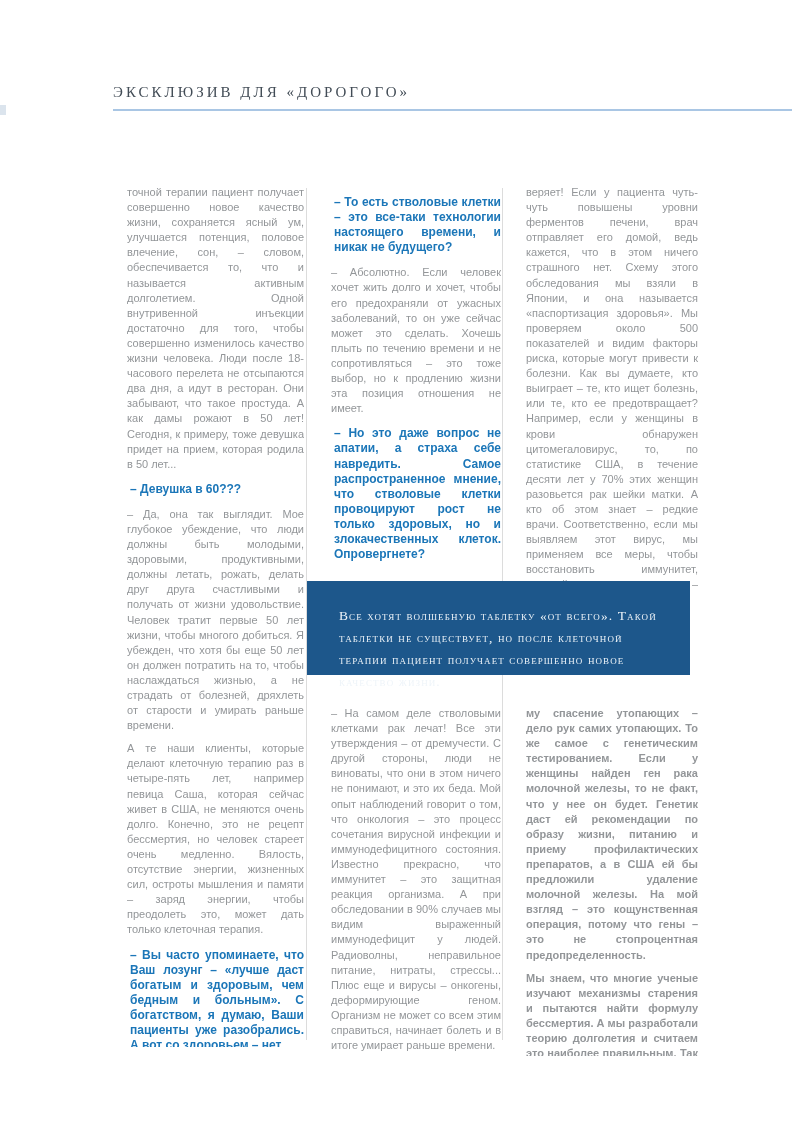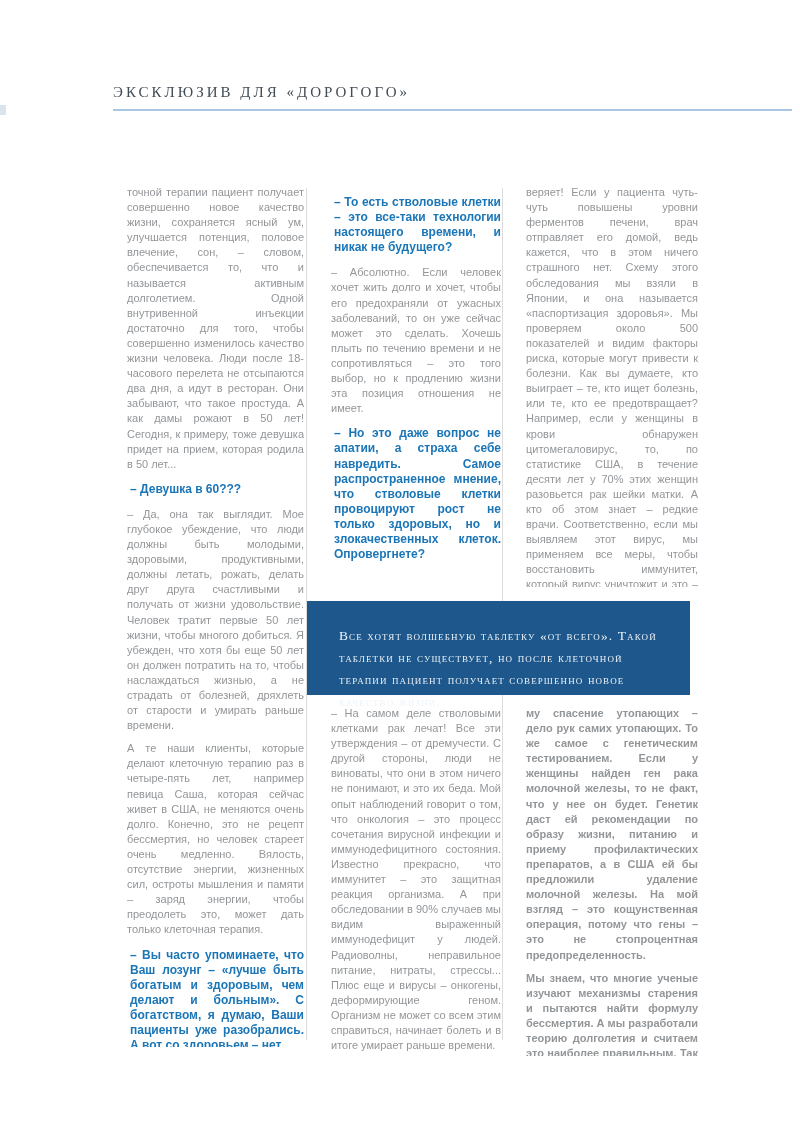--- a/index.html
+++ b/index.html
@@ -58,21 +58,21 @@
     padding-left: 17px;
     margin: 10px 0 10px 0;
   }
   .col1  { left: 113px; top: 185px; width: 191px; height: 862px; }
   .col2t { left: 317px; top: 185px; width: 184px; height: 402px; }
   .col3t { left: 512px; top: 185px; width: 186px; height: 402px; }
   .col2b { left: 317px; top: 706px; width: 184px; height: 350px; }
   .col3b { left: 512px; top: 706px; width: 186px; height: 350px; font-weight: bold; }
   .callout {
     position: absolute;
-    left: 307px; top: 601px;
+    left: 307px; top: 581px;
     width: 383px; height: 94px;
     background: #1d578b;
     box-sizing: border-box;
     padding: 24px 26px 0 32px;
   }
   .callout .quote {
     font-family: "Liberation Serif", serif;
     font-variant: small-caps;
     font-size: 13.5px;
     letter-spacing: 1.1px;
@@ -92,27 +92,27 @@
   <div class="header-rule"></div>
 
   <div class="colsep sep1"></div>
   <div class="colsep sep2"></div>
 
   <div class="col col1">
     <div class="p">точной терапии пациент получает совершенно новое качество жизни, сохраняется ясный ум, улучшается потенция, половое влечение, сон, – словом, обеспечивается то, что и называется активным долголетием. Одной внутривенной инъекции достаточно для того, чтобы совершенно изменилось качество жизни человека. Люди после 18-часового перелета не отсыпаются два дня, а идут в ресторан. Они забывают, что такое простуда. А как дамы рожают в 50 лет! Сегодня, к примеру, тоже девушка придет на прием, которая родила в 50 лет...</div>
     <div class="p q">– Девушка в 60???</div>
     <div class="p">– Да, она так выглядит. Мое глубокое убеждение, что люди должны быть молодыми, здоровыми, продуктивными, должны летать, рожать, делать друг друга счастливыми и получать от жизни удовольствие. Человек тратит первые 50 лет жизни, чтобы многого добиться. Я убежден, что хотя бы еще 50 лет он должен потратить на то, чтобы наслаждаться жизнью, а не страдать от болезней, дряхлеть от старости и умирать раньше времени.</div>
     <div class="p">А те наши клиенты, которые делают клеточную терапию раз в четыре-пять лет, например певица Саша, которая сейчас живет в США, не меняются очень долго. Конечно, это не рецепт бессмертия, но человек стареет очень медленно. Вялость, отсутствие энергии, жизненных сил, остроты мышления и памяти – заряд энергии, чтобы преодолеть это, может дать только клеточная терапия.</div>
-    <div class="p q">– Вы часто упоминаете, что Ваш лозунг – «лучше быть богатым и здоровым, чем делают и больным». С богатством, я думаю, Ваши пациенты уже разобрались. А вот со здоровьем – нет...</div>
+    <div class="p q">– Вы часто упоминаете, что Ваш лозунг – «лучше даст богатым и здоровым, чем бедным и больным». С богатством, я думаю, Ваши пациенты уже разобрались. А вот со здоровьем – нет...</div>
     <div class="p">– Терапия дорогая, потому что технология чрезвычайно трудная. Стоимость процедуры – порядка 25 тысяч евро, но наши пациенты знают, что это не бешеная накрутка с нашей стороны, это стоимость культивирования клеток, то есть искусственного размножения без потери свойств. Это и есть ноу-хау, так как в мире этому пока никто</div>
   </div>
 
   <div class="col col2t">
     <div class="p q">– То есть стволовые клетки – это все-таки технологии настоящего времени, и никак не будущего?</div>
-    <div class="p">– Абсолютно. Если человек хочет жить долго и хочет, чтобы его предохраняли от ужасных заболеваний, то он уже сейчас может это сделать. Хочешь плыть по течению времени и не сопротивляться – это того выбор, но к продлению жизни эта позиция отношения не имеет.</div>
+    <div class="p">– Абсолютно. Если человек хочет жить долго и хочет, чтобы его предохраняли от ужасных заболеваний, то он уже сейчас может это сделать. Хочешь плыть по течению времени и не сопротивляться – это тоже выбор, но к продлению жизни эта позиция отношения не имеет.</div>
     <div class="p q">– Но это даже вопрос не апатии, а страха себе навредить. Самое распространенное мнение, что стволовые клетки провоцируют рост не только здоровых, но и злокачественных клеток. Опровергнете?</div>
   </div>
 
   <div class="col col3t">
     <div class="p">веряет! Если у пациента чуть-чуть повышены уровни ферментов печени, врач отправляет его домой, ведь кажется, что в этом ничего страшного нет. Схему этого обследования мы взяли в Японии, и она называется «паспортизация здоровья». Мы проверяем около 500 показателей и видим факторы риска, которые могут привести к болезни. Как вы думаете, кто выиграет – те, кто ищет болезнь, или те, кто ее предотвращает? Например, если у женщины в крови обнаружен цитомегаловирус, то, по статистике США, в течение десяти лет у 70% этих женщин разовьется рак шейки матки. А кто об этом знает – редкие врачи. Соответственно, если мы выявляем этот вирус, мы применяем все меры, чтобы восстановить иммунитет, который вирус уничтожит и это – профилактика риска. И проводим противовирусную терапию. Но многие этого не знают, никто людей специально не обследует. На телевидении об этом говорить не дают – это же скучно, на лекциях люди засыпают... Поэто-</div>
   </div>
 
   <div class="callout">
     <div class="quote">Все хотят волшебную таблетку «от всего». Такой таблетки не существует, но после клеточной терапии пациент получает совершенно новое качество жизни.</div>
   </div>

